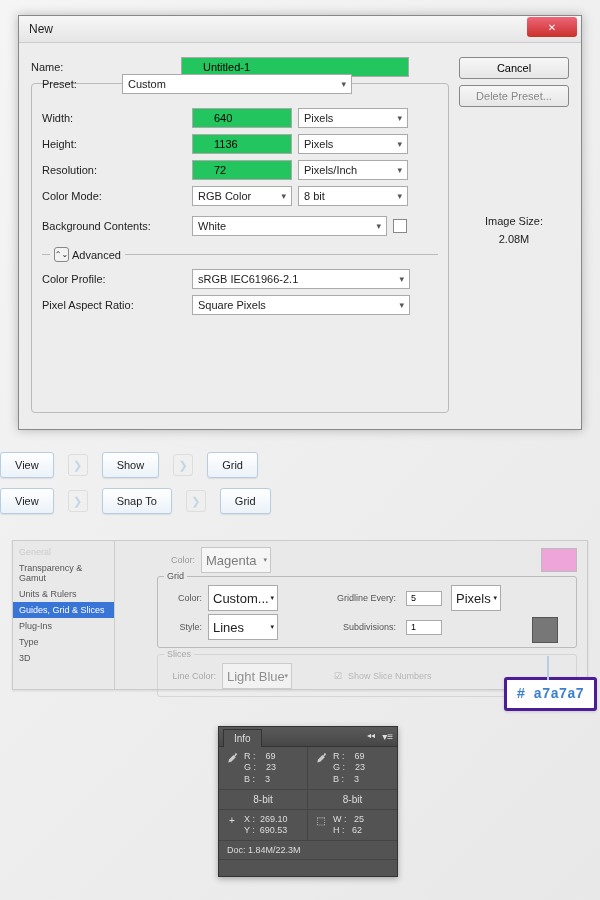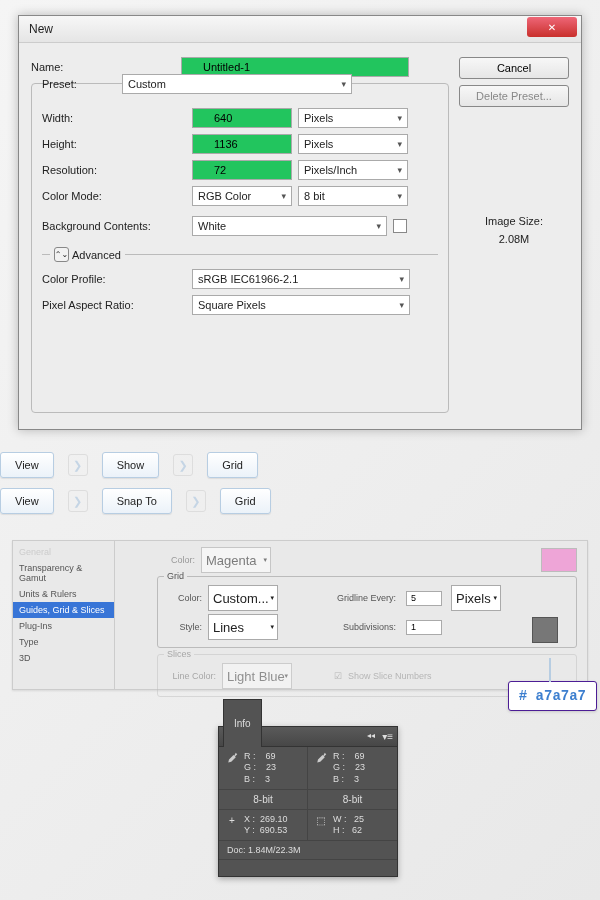--- a/index.html
+++ b/index.html
@@ -53,27 +53,27 @@
 .prefs-main { flex: 1; padding: 6px 10px; position: relative; }
 .prefs-row { display: flex; align-items: center; gap: 6px; margin-bottom: 3px; }
 .prefs-lbl { font-size: 9px; color: #555; width: 38px; text-align: right; }
 .prefs-dd { height: 15px; border: 1px solid #aaa; background: #fff; font-size: 13px; padding: 12px 4px; display: flex; align-items: center; position: relative; width: 70px; }
 .prefs-dd::after { content: "▾"; position: absolute; right: 3px; font-size: 7px; }
 .prefs-input { height: 15px; border: 1px solid #aaa; background: #fff; font-size: 9px; padding: 0 4px; width: 36px; }
 .color-swatch { width: 36px; height: 24px; background: #f36fc9; border: 1px solid #999; margin-left: 10px; }
 .grid-swatch { width: 26px; height: 26px; background: #777; border: 1px solid #555; position: absolute; right: 18px; top: 40px; }
 .prefs-group { border: 1px solid #bbb; border-radius: 3px; padding: 8px 6px 4px; position: relative; margin-bottom: 6px; }
 .prefs-group-lbl { position: absolute; top: -6px; left: 6px; background: #e9e9e9; padding: 0 3px; font-size: 9px; color: #555; }
-.hex-callout { position: absolute; right: -10px; bottom: -22px; background: #fff; border: 1px solid #4c1d95; border-radius: 3px; padding: 6px 10px; color: #3d7fcf; font-family: 'Courier New', monospace; font-size: 14px; font-weight: bold; box-shadow: 0 1px 3px rgba(0,0,0,0.15); }
+.hex-callout { position: absolute; right: -10px; bottom: -22px; background: #fff; border: 3px solid #4c1d95; border-radius: 3px; padding: 6px 10px; color: #3d7fcf; font-family: 'Courier New', monospace; font-size: 14px; font-weight: bold; box-shadow: 0 1px 3px rgba(0,0,0,0.15); }
 .hex-callout::before { content: ""; position: absolute; top: -24px; left: 40px; width: 2px; height: 24px; background: #b7cde2; }
 
 
 .info { position: absolute; top: 726px; left: 218px; width: 180px; background: #535353; border: 1px solid #333; box-shadow: 0 2px 6px rgba(0,0,0,0.3); color: #ddd; font-size: 10px; }
 .info-tab-bar { height: 20px; background: linear-gradient(#5a5a5a, #474747); display: flex; align-items: flex-end; border-bottom: 1px solid #333; padding-left: 4px; position: relative; }
-.info-tab { background: #535353; padding: 18px 10px; border: 1px solid #333; border-bottom: none; font-size: 10px; margin-bottom: -1px; }
+.info-tab { background: #535353; padding: 3px 10px; border: 1px solid #333; border-bottom: none; font-size: 10px; margin-bottom: -1px; }
 .info-menu { position: absolute; right: 4px; top: 4px; font-size: 10px; cursor: pointer; }
 .info-collapse { position: absolute; right: 22px; top: 4px; font-size: 8px; cursor: pointer; }
 .info-grid { display: grid; grid-template-columns: 1fr 1fr; }
 .info-cell { border-right: 1px solid #444; border-bottom: 1px solid #444; padding: 4px 6px; display: flex; gap: 5px; }
 .info-cell:nth-child(2n) { border-right: none; }
 .info-icon { width: 14px; display: flex; align-items: flex-start; justify-content: center; padding-top: 1px; }
 .info-vals { flex: 1; font-size: 9px; line-height: 1.25; }
 .info-footer { padding: 4px 8px; font-size: 9px; border-bottom: 1px solid #444; }
 .info-bottom { height: 16px; }
 

